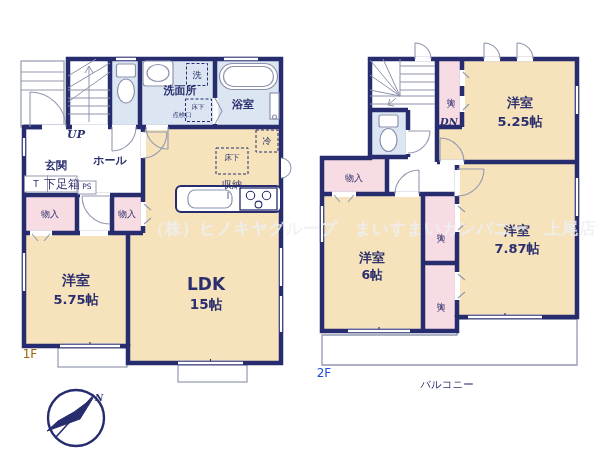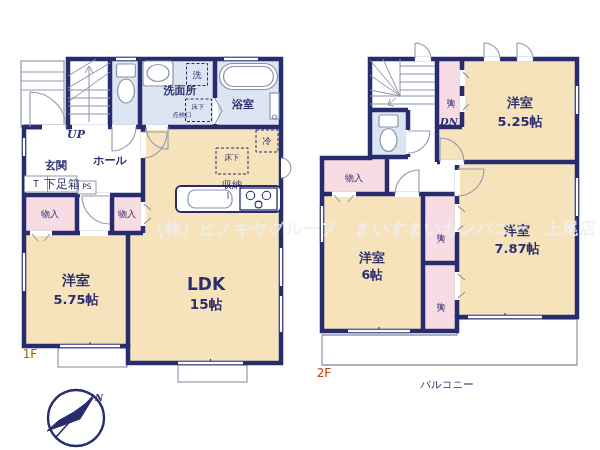--- a/index.html
+++ b/index.html
@@ -263,18 +263,18 @@
   <div class="lbl b" style="left:520px;top:102px;font-size:13px;">洋室</div>
   <div class="lbl b" style="left:520px;top:121px;font-size:13px;">5.25帖</div>
   <div class="lbl" style="left:354px;top:178px;font-size:9px;">物入</div>
   <div class="lbl b" style="left:372px;top:257px;font-size:13px;">洋室</div>
   <div class="lbl b" style="left:372px;top:275px;font-size:12.5px;text-align:right;">6帖</div>
   <div class="lbl vert" style="left:440px;top:228px;font-size:8px;">物入</div>
   <div class="lbl vert" style="left:440px;top:297px;font-size:8px;">物入</div>
   <div class="lbl b" style="left:517px;top:230px;font-size:13px;">洋室</div>
   <div class="lbl b" style="left:517px;top:248px;font-size:13px;">7.87帖</div>
   <div class="lbl" style="left:447px;top:350px;font-size:10.5px;margin-top:34px;">バルコニー</div>
-  <div class="lbl" style="left:324px;top:373px;font-size:12px;color:#c2410c;">2F</div>
+  <div class="lbl" style="left:324px;top:373px;font-size:12px;color:#1d4ed8;">2F</div>
 
   <div class="lbl ital" style="left:99px;top:398px;font-size:9px;">N</div>
 
   <div id="watermark">（株）ヒノキヤグループ　まいすまいカンパニー　上尾店</div>
 </div>
 
 </body></html>

